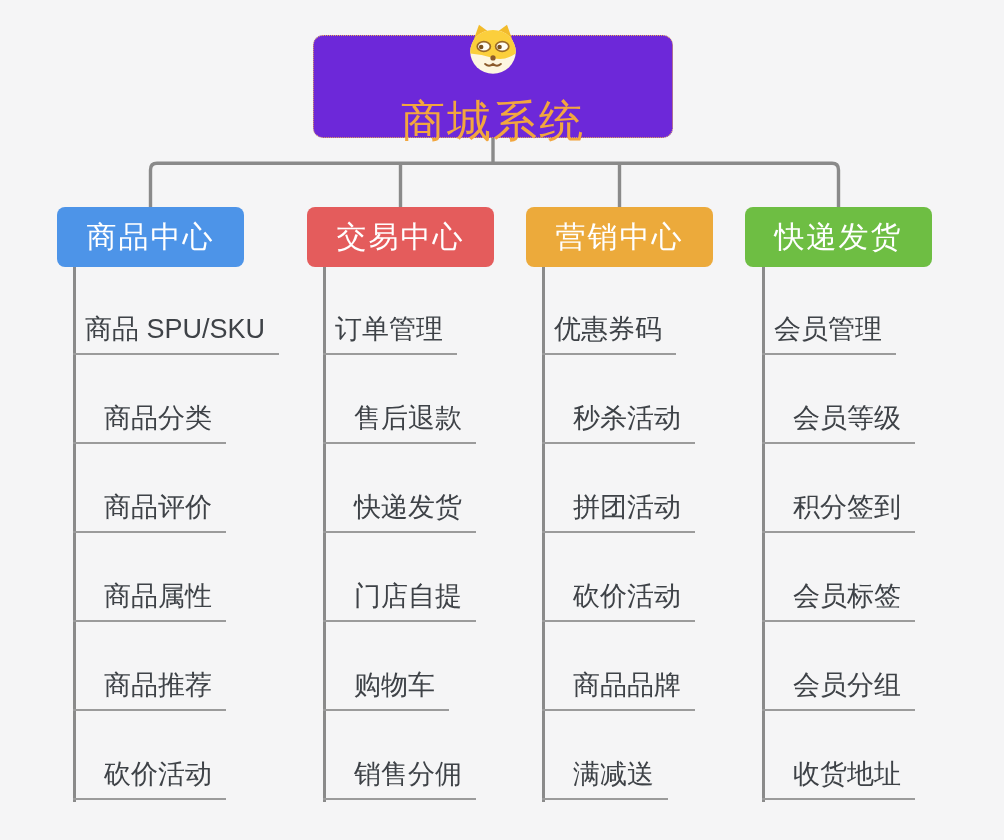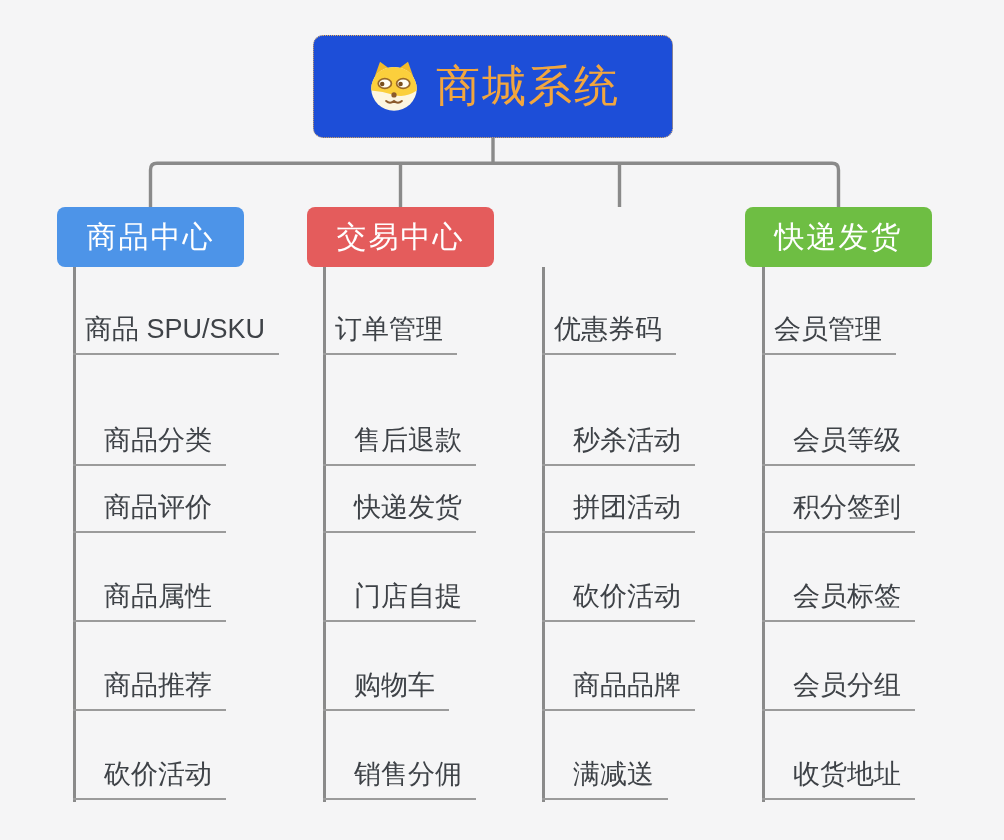--- a/index.html
+++ b/index.html
@@ -7,23 +7,23 @@
     width:1004px;height:840px;position:relative;overflow:hidden;
     background:#f5f5f6;
     font-family:"Liberation Sans","DejaVu Sans",sans-serif;
   }
   .canvas{position:absolute;inset:0;}
   svg.connectors{position:absolute;left:0;top:0;width:1004px;height:840px;pointer-events:none;}
 
   
   .root-node{
     position:absolute;left:313px;top:35px;width:360px;height:103px;
-    box-sizing:border-box;background:#1d4ed8;
+    box-sizing:border-box;background:#6d28d9;
     border:1px dotted #efb351;border-radius:10px;
-    display:flex;align-items:center;justify-content:center;gap:14px;
+    display:flex;align-items:center;justify-content:center;gap:14px;flex-direction:column;
   }
   .root-title{font-size:44px;font-weight:500;color:#f2a63e;letter-spacing:2px;}
   .dog{display:flex;align-items:center;}
 
   
   .branch-header{
     position:absolute;top:207px;width:187px;height:60px;
     border-radius:8px;display:flex;align-items:center;justify-content:center;
     color:#ffffff;font-size:30px;letter-spacing:2px;
   }
@@ -34,21 +34,21 @@
   .c0{left:73px;} .c1{left:323px;} .c2{left:542px;} .c3{left:762px;}
   .column::before{
     content:"";position:absolute;left:0;top:0;width:3px;height:535px;background:#8a8a8a;
   }
   .leaf{
     position:absolute;left:0;width:max-content;
     font-size:27px;line-height:38px;color:#3e4247;
     padding:0 14px 5px 31px;border-bottom:2px solid #9b9b9b;
     white-space:nowrap;
   }
-  .r0{top:43px;padding-left:12px;} .r1{top:132px;margin-top:22px;} .r2{top:221px;} .r3{top:310px;} .r4{top:399px;} .r5{top:488px;}
+  .r0{top:43px;padding-left:12px;} .r1{top:132px;} .r2{top:221px;} .r3{top:310px;} .r4{top:399px;} .r5{top:488px;}
 </style>
 </head>
 <body>
 
 <div class="canvas">
 
   <svg class="connectors" viewBox="0 0 1004 840" fill="none">
     <path d="M493 138 L493 165" stroke="#8a8a8a" stroke-width="3.4"></path>
     <path d="M150.5 207 L150.5 170 Q150.5 163.3 157 163.3 L832 163.3 Q838.5 163.3 838.5 170 L838.5 207" stroke="#8a8a8a" stroke-width="3.4"></path>
     <path d="M400.5 163.3 L400.5 207" stroke="#8a8a8a" stroke-width="3.4"></path>
@@ -68,20 +68,21 @@
         <circle cx="39.5" cy="28.5" r="2.6" fill="#7a4f1d"></circle>
         <circle cx="32" cy="41" r="3" fill="#8b5a2b"></circle>
         <path d="M23 48 Q27.5 52 32 48 Q36.5 52 41 48" stroke="#8b5a2b" stroke-width="2.2" fill="none" stroke-linecap="round"></path>
       </svg>
     </span>
     <span class="root-title">商城系统</span>
   </div>
 
   <div class="branch-header b0" style="background: rgb(77, 148, 232);">商品中心</div>
   <div class="branch-header b1" style="background: rgb(228, 92, 92);">交易中心</div>
+  <div class="branch-header b2" style="background: rgb(236, 170, 59);">营销中心</div>
   <div class="branch-header b3" style="background: rgb(110, 190, 67);">快递发货</div>
 
   <div class="column c0">
     <div class="leaf r0">商品 SPU/SKU</div>
     <div class="leaf r1">商品分类</div>
     <div class="leaf r2">商品评价</div>
     <div class="leaf r3">商品属性</div>
     <div class="leaf r4">商品推荐</div>
     <div class="leaf r5">砍价活动</div>
   </div>

